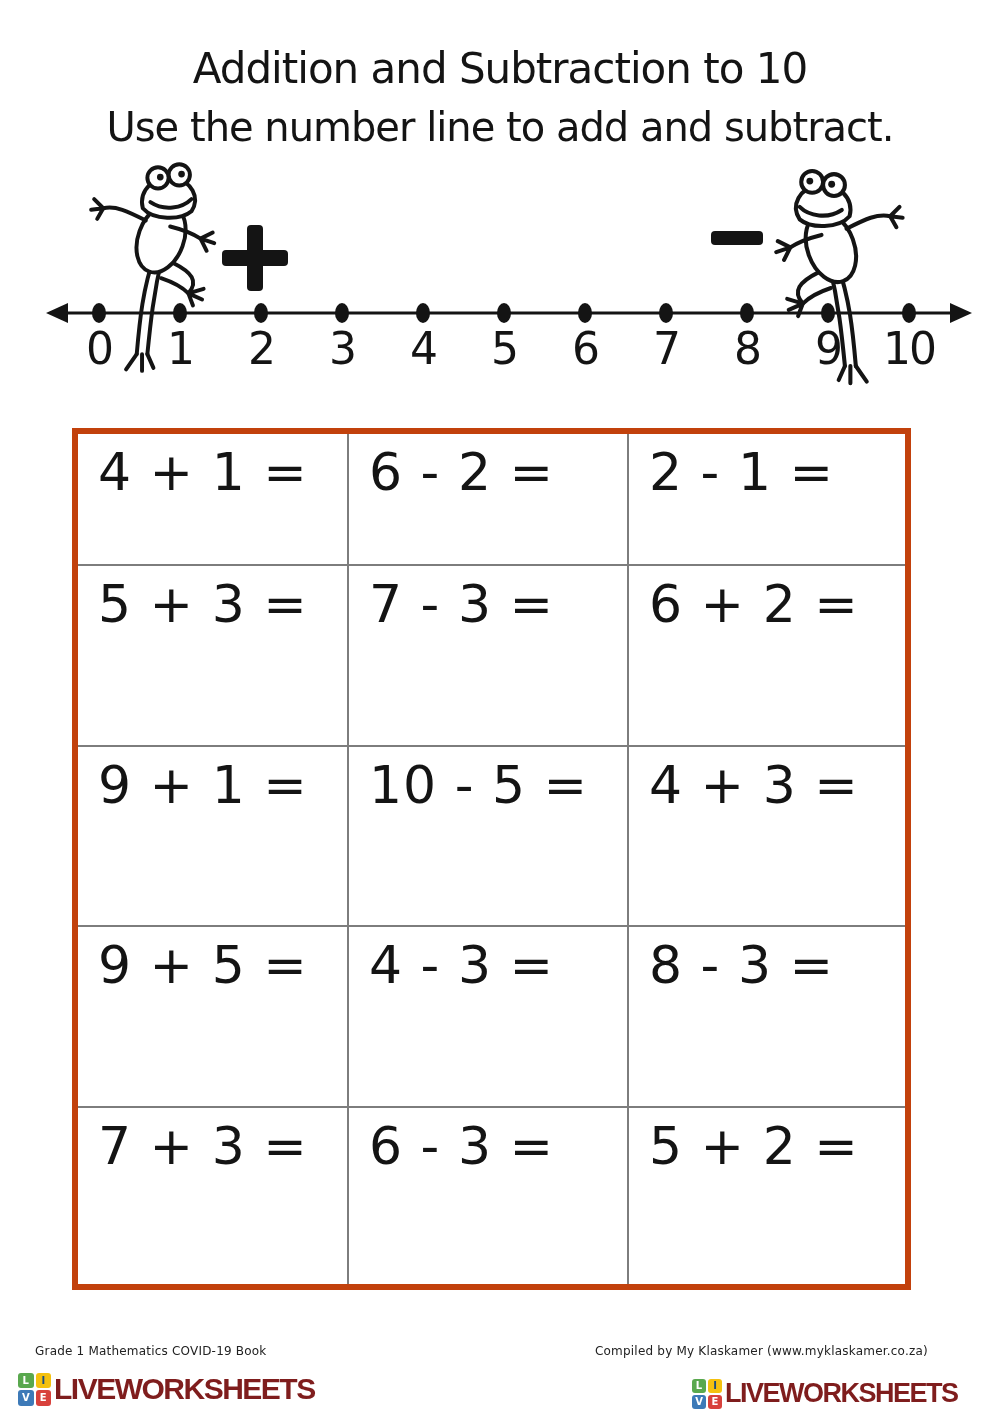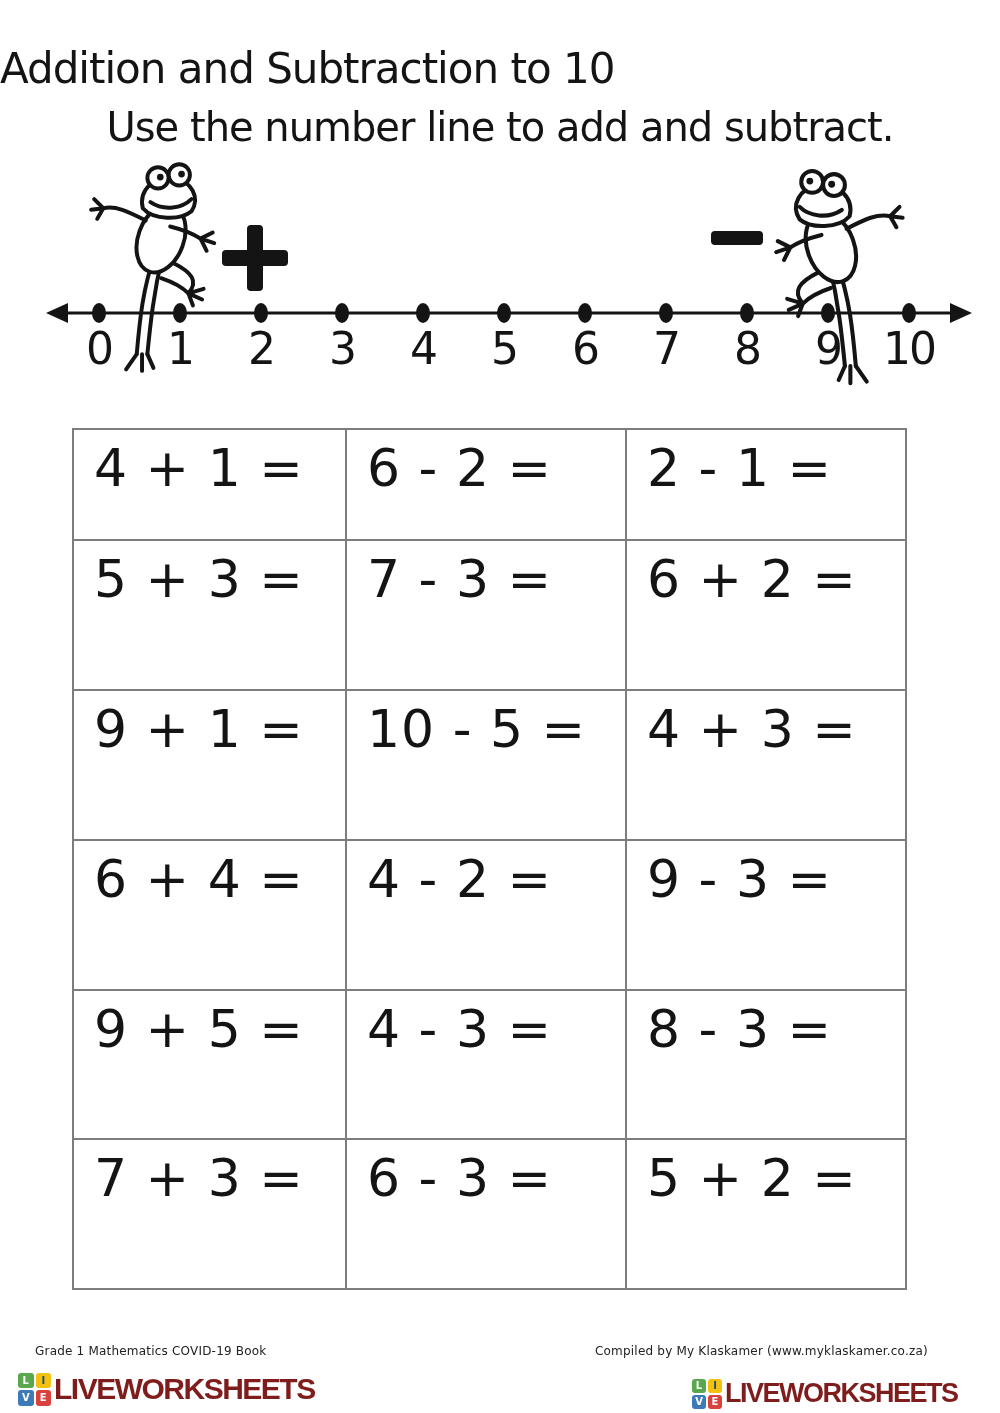--- a/index.html
+++ b/index.html
@@ -5,21 +5,21 @@
   * { margin:0; padding:0; box-sizing:border-box; }
   html,body { background:#e8e8e8; }
   .page {
     position:relative; width:1000px; height:1413px; background:#ffffff;
     font-family:"DejaVu Sans", sans-serif; color:#141414; overflow:hidden;
     margin:0 auto;
   }
   
   .title {
     position:absolute; top:44px; left:0; width:100%;
-    font-size:42px; font-weight:500; letter-spacing:-1px;
+    text-align:center; font-size:42px; font-weight:500; letter-spacing:-1px;
   }
   .subtitle {
     position:absolute; top:104px; left:0; width:100%;
     text-align:center; font-size:40px; font-weight:500; letter-spacing:-1px;
   }
   
   .numberline-area { position:absolute; top:155px; left:0; width:1000px; height:250px; }
   .frog { position:absolute; }
   .frog-left  { left:82px;  top:2px;  width:152px; height:218px; }
   .frog-right { left:756px; top:8px;  width:156px; height:225px; transform:scaleX(-1); }
@@ -41,21 +41,21 @@
   .axis-svg { position:absolute; left:0; top:142px; width:1000px; height:40px; }
   .tick-label {
     position:absolute; top:168px; width:64px; text-align:center;
     font-size:44px; font-weight:500; letter-spacing:-2px;
   }
   
   table.problems {
     position:absolute; left:72px; top:428px; width:833px; height:862px;
     border-collapse:collapse; table-layout:fixed; background:#fff;
   }
-  table.problems { border:2px solid #c2410c; }
+  table.problems { border:6px solid #c2410c; }
   table.problems td {
     border:2px solid #7d7d7d;
     vertical-align:top; padding:8px 0 0 20px;
     font-size:52px; letter-spacing:1px; white-space:nowrap;
   }
   table.problems col.c1 { width:273px; }
   table.problems col.c2 { width:280px; }
   table.problems col.c3 { width:280px; }
   tr.r1 { height:84px; } tr.rn { height:113px; }
   input.ans {
@@ -189,25 +189,20 @@
       <td><span>5 + 3 =</span><input class="ans" style=""></td>
       <td><span>7 - 3 =</span><input class="ans" style=""></td>
       <td><span>6 + 2 =</span><input class="ans" style=""></td>
     </tr>
     <tr class="rn">
       <td><span>9 + 1 =</span><input class="ans" style=""></td>
       <td><span>10 - 5 =</span><input class="ans" style=""></td>
       <td><span>4 + 3 =</span><input class="ans" style=""></td>
     </tr>
     <tr class="rn">
-      <td><span>6 + 4 =</span><input class="ans" style=""></td>
-      <td><span>4 - 2 =</span><input class="ans" style=""></td>
-      <td><span>9 - 3 =</span><input class="ans" style=""></td>
-    </tr>
-    <tr class="rn">
       <td><span>9 + 5 =</span><input class="ans" style=""></td>
       <td><span>4 - 3 =</span><input class="ans" style=""></td>
       <td><span>8 - 3 =</span><input class="ans" style=""></td>
     </tr>
     <tr class="rn">
       <td><span>7 + 3 =</span><input class="ans" style=""></td>
       <td><span>6 - 3 =</span><input class="ans" style=""></td>
       <td><span>5 + 2 =</span><input class="ans" style=""></td>
     </tr>
   </tbody>

